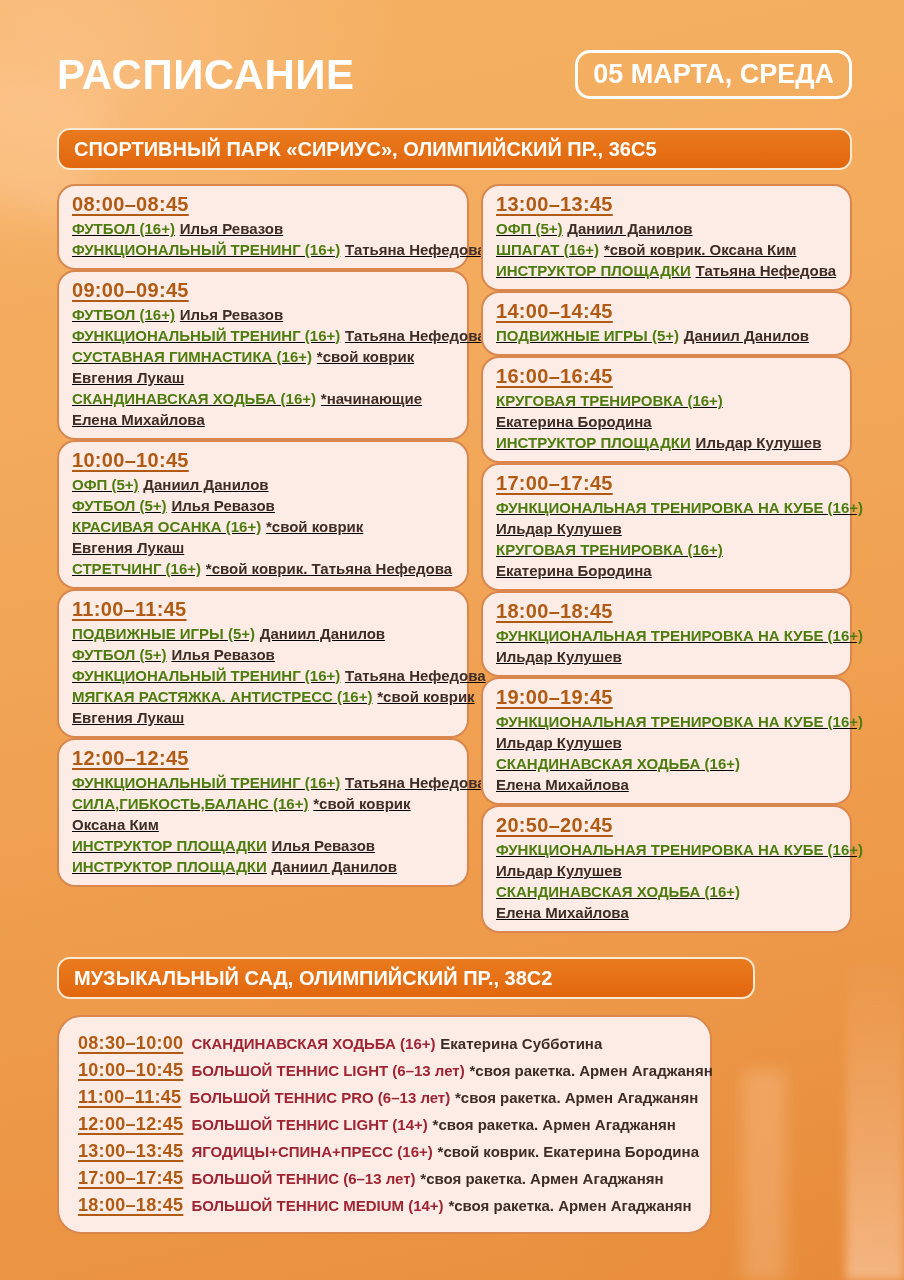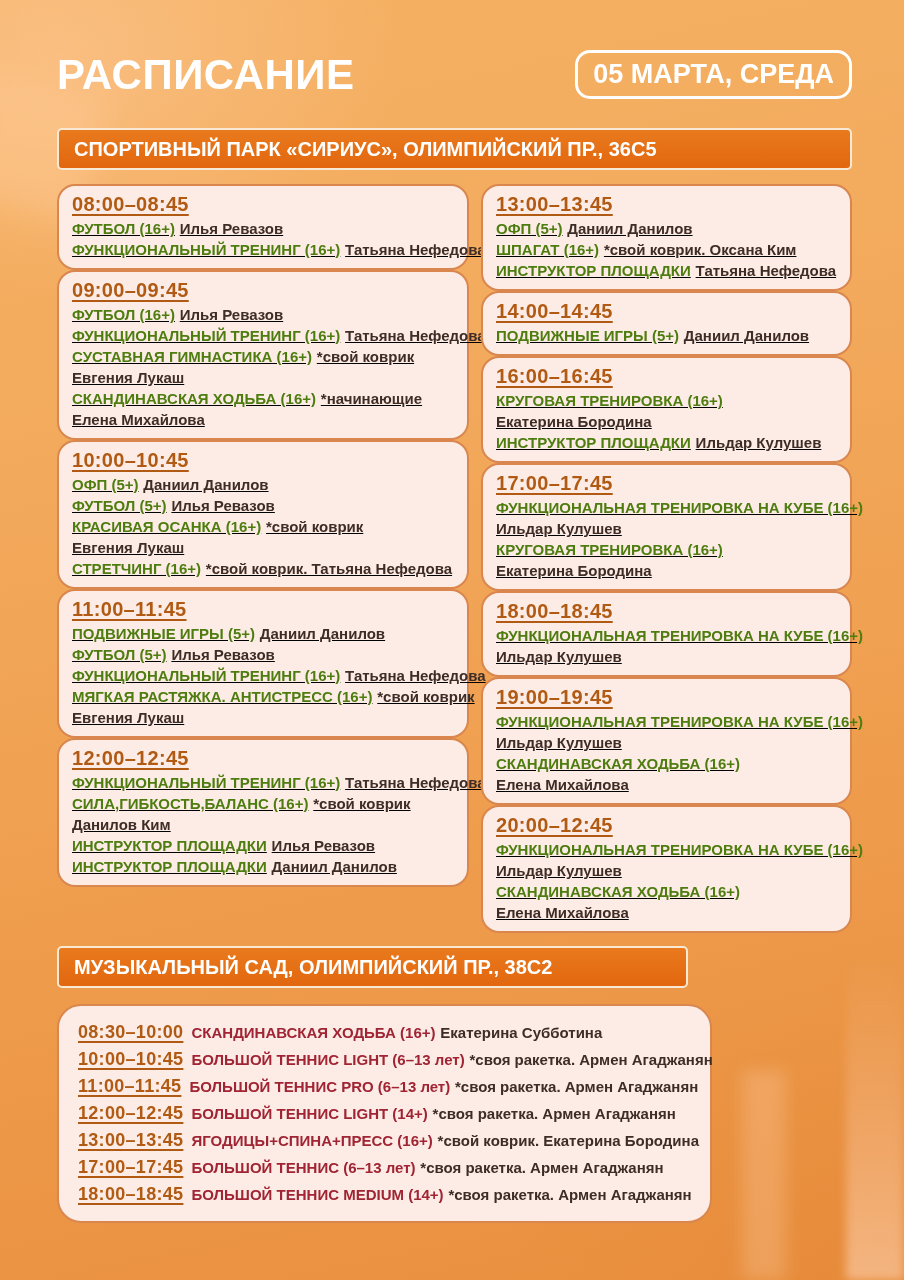--- a/index.html
+++ b/index.html
@@ -17,25 +17,25 @@
   .deco-c{right:118px;bottom:0;width:44px;height:210px;background:rgba(255,212,172,.28);filter:blur(8px);}
 
   .page{position:absolute;inset:0;padding:0 52px 0 57px;box-sizing:border-box;}
 
   .hdr{display:flex;justify-content:space-between;align-items:center;margin-top:50px;gap:24px;}
   .title{color:#fff;font-size:42px;font-weight:700;letter-spacing:.5px;line-height:1;}
   .date-badge{color:#fff;font-size:27px;font-weight:700;border:3px solid #fff;border-radius:15px;padding:8px 15px;line-height:1;white-space:nowrap;}
 
   .section-bar{
     margin-top:29px;background:linear-gradient(180deg,#e97a1e,#e2670e);
-    border:2px solid #f7e9d4;border-radius:5px;color:#fff;
+    border:2px solid #f7e9d4;border-radius:13px;color:#fff;
     font-size:20px;font-weight:700;padding:8px 15px;line-height:1.1;
     box-sizing:border-box;white-space:nowrap;
   }
-  .section-bar.second{width:631px;margin-top:13px;}
+  .section-bar.second{width:698px;margin-top:24px;}
 
   .cols{display:flex;gap:12px;margin-top:14px;align-items:flex-start;}
   .col{display:flex;flex-direction:column;text-decoration:underline;}
   .col-left{width:412px;flex:none;}
   .col-right{flex:1;min-width:0;}
 
   .card{
     background:#fcece5;border:2px solid #d9874e;border-radius:18px;
     padding:6px 13px 8px;box-sizing:border-box;
   }
@@ -115,21 +115,21 @@
             <div class="line"><span class="act">ФУНКЦИОНАЛЬНЫЙ ТРЕНИНГ (16+)</span><span class="who">Татьяна Нефедова</span></div>
             <div class="line"><span class="act">МЯГКАЯ РАСТЯЖКА. АНТИСТРЕСС (16+)</span><span class="who">*свой коврик</span></div>
             <div class="line"><span class="who">Евгения Лукаш</span></div>
           </div>
   </div>
         <div class="card">
     <div class="time">12:00–12:45</div>
     <div class="lines">
             <div class="line"><span class="act">ФУНКЦИОНАЛЬНЫЙ ТРЕНИНГ (16+)</span><span class="who">Татьяна Нефедова</span></div>
             <div class="line"><span class="act">СИЛА,ГИБКОСТЬ,БАЛАНС (16+)</span><span class="who">*свой коврик</span></div>
-            <div class="line"><span class="who">Данилов Ким</span></div>
+            <div class="line"><span class="who">Оксана Ким</span></div>
             <div class="line"><span class="act">ИНСТРУКТОР ПЛОЩАДКИ</span><span class="who">Илья Ревазов</span></div>
             <div class="line"><span class="act">ИНСТРУКТОР ПЛОЩАДКИ</span><span class="who">Даниил Данилов</span></div>
           </div>
   </div>
       </div>
     <div class="col col-right">
         <div class="card">
     <div class="time">13:00–13:45</div>
     <div class="lines">
             <div class="line"><span class="act">ОФП (5+)</span><span class="who">Даниил Данилов</span></div>
@@ -170,21 +170,21 @@
         <div class="card">
     <div class="time">19:00–19:45</div>
     <div class="lines">
             <div class="line"><span class="act">ФУНКЦИОНАЛЬНАЯ ТРЕНИРОВКА НА КУБЕ (16+)</span></div>
             <div class="line"><span class="who">Ильдар Кулушев</span></div>
             <div class="line"><span class="act">СКАНДИНАВСКАЯ ХОДЬБА (16+)</span></div>
             <div class="line"><span class="who">Елена Михайлова</span></div>
           </div>
   </div>
         <div class="card">
-    <div class="time">20:00–12:45</div>
+    <div class="time">20:50–20:45</div>
     <div class="lines">
             <div class="line"><span class="act">ФУНКЦИОНАЛЬНАЯ ТРЕНИРОВКА НА КУБЕ (16+)</span></div>
             <div class="line"><span class="who">Ильдар Кулушев</span></div>
             <div class="line"><span class="act">СКАНДИНАВСКАЯ ХОДЬБА (16+)</span></div>
             <div class="line"><span class="who">Елена Михайлова</span></div>
           </div>
   </div>
       </div>
   </div>
 

